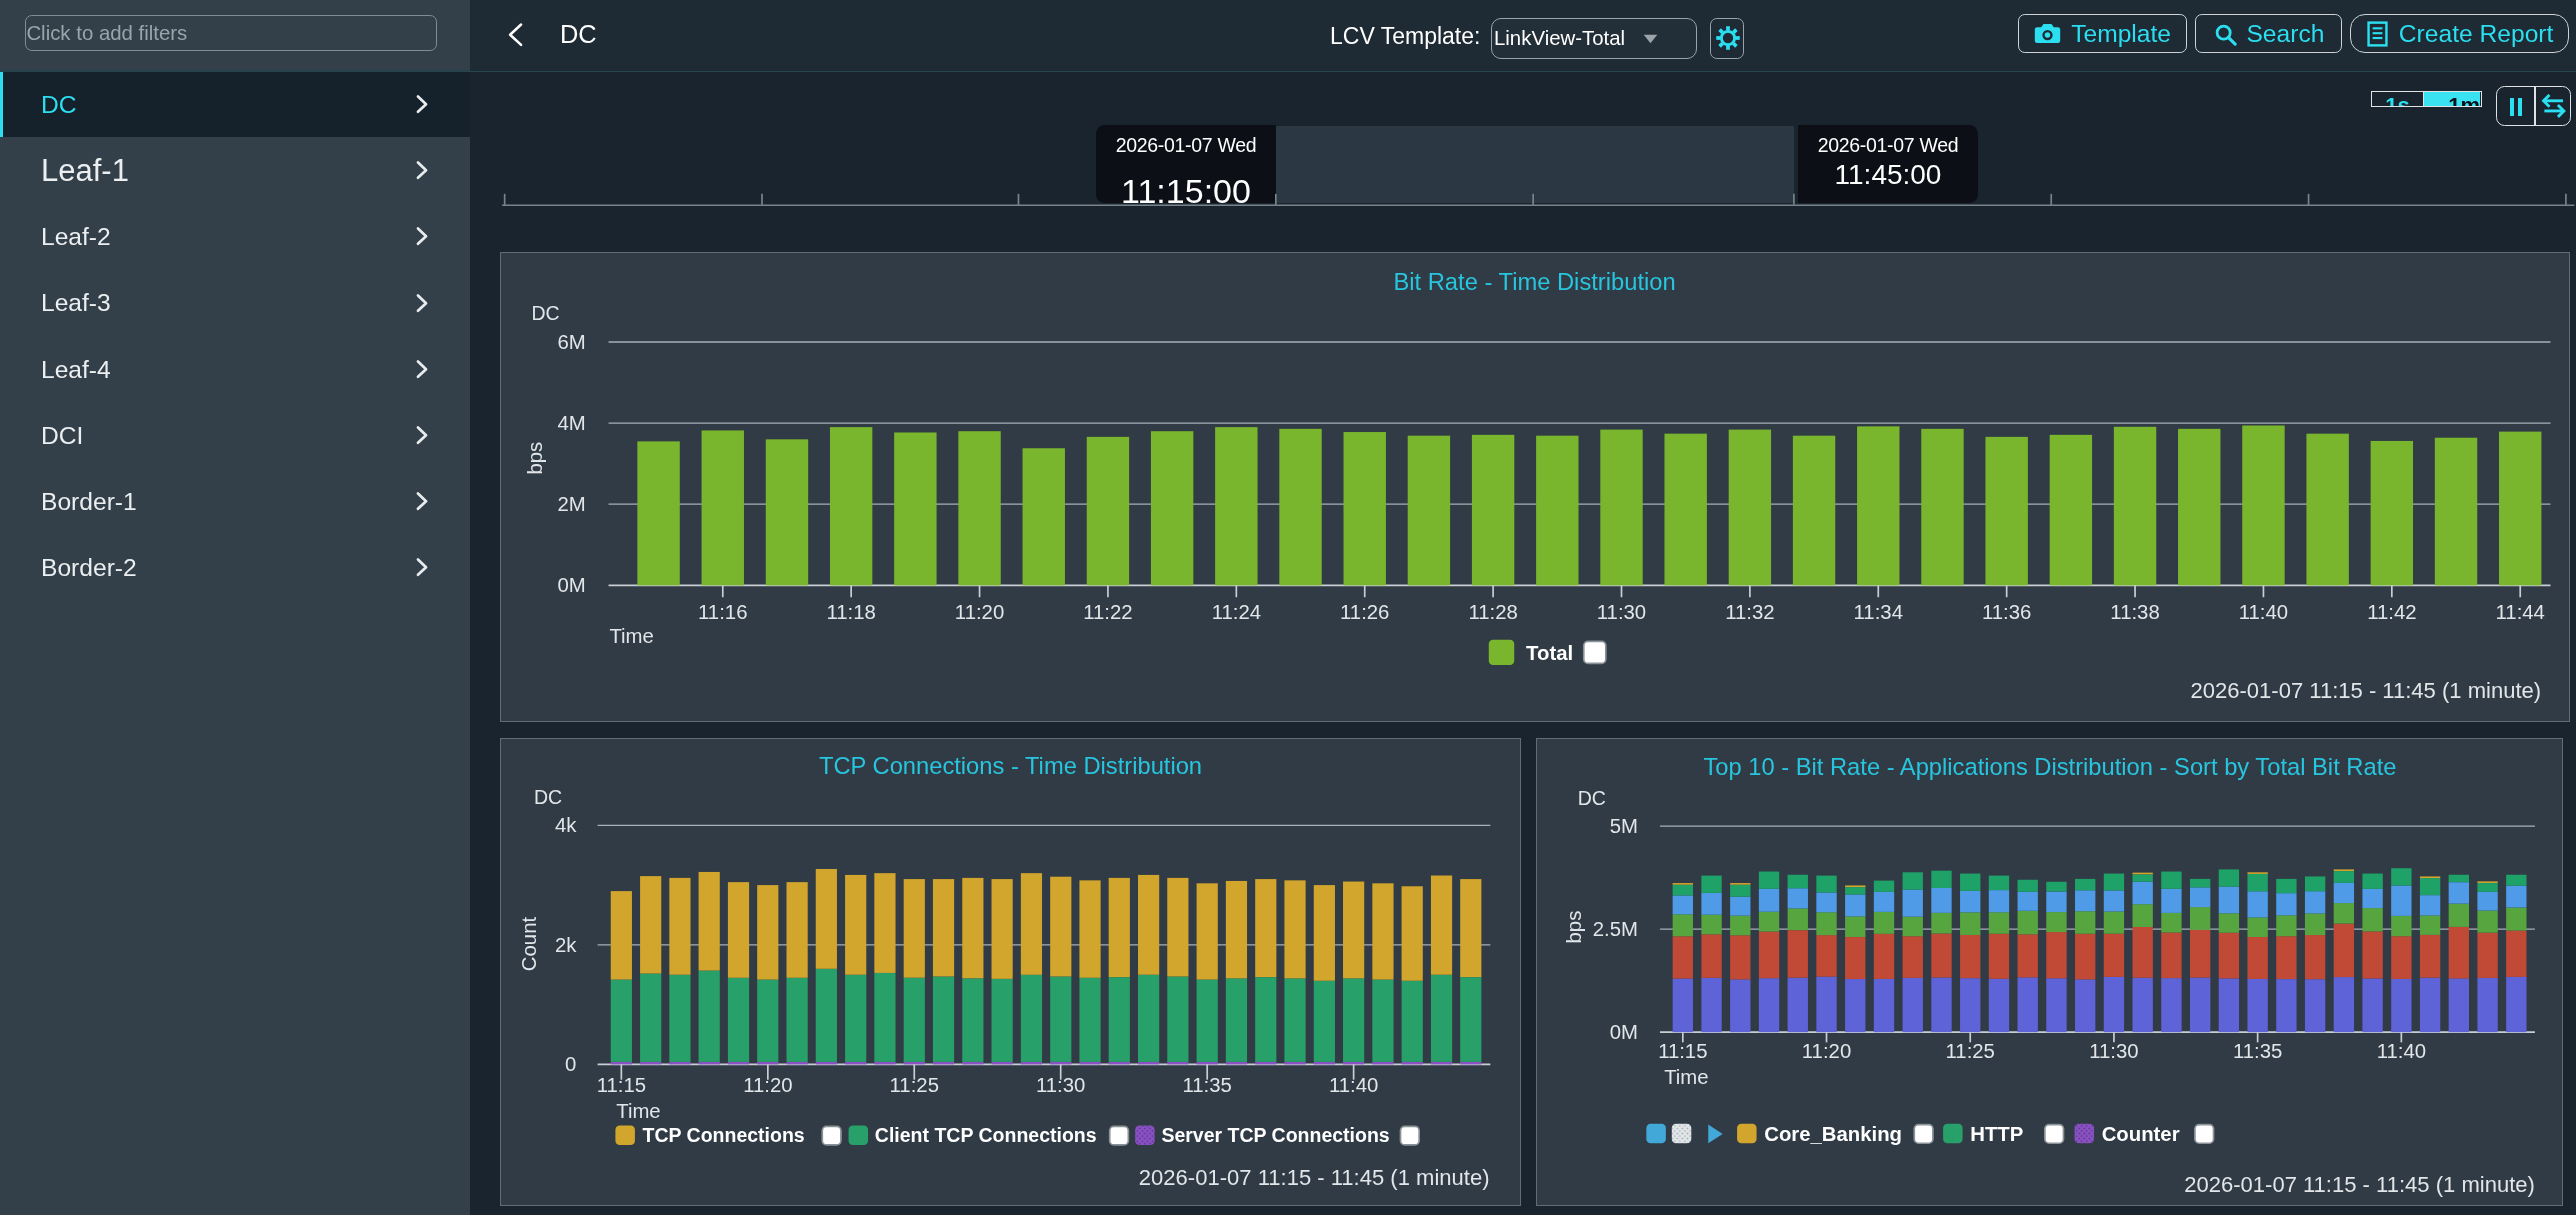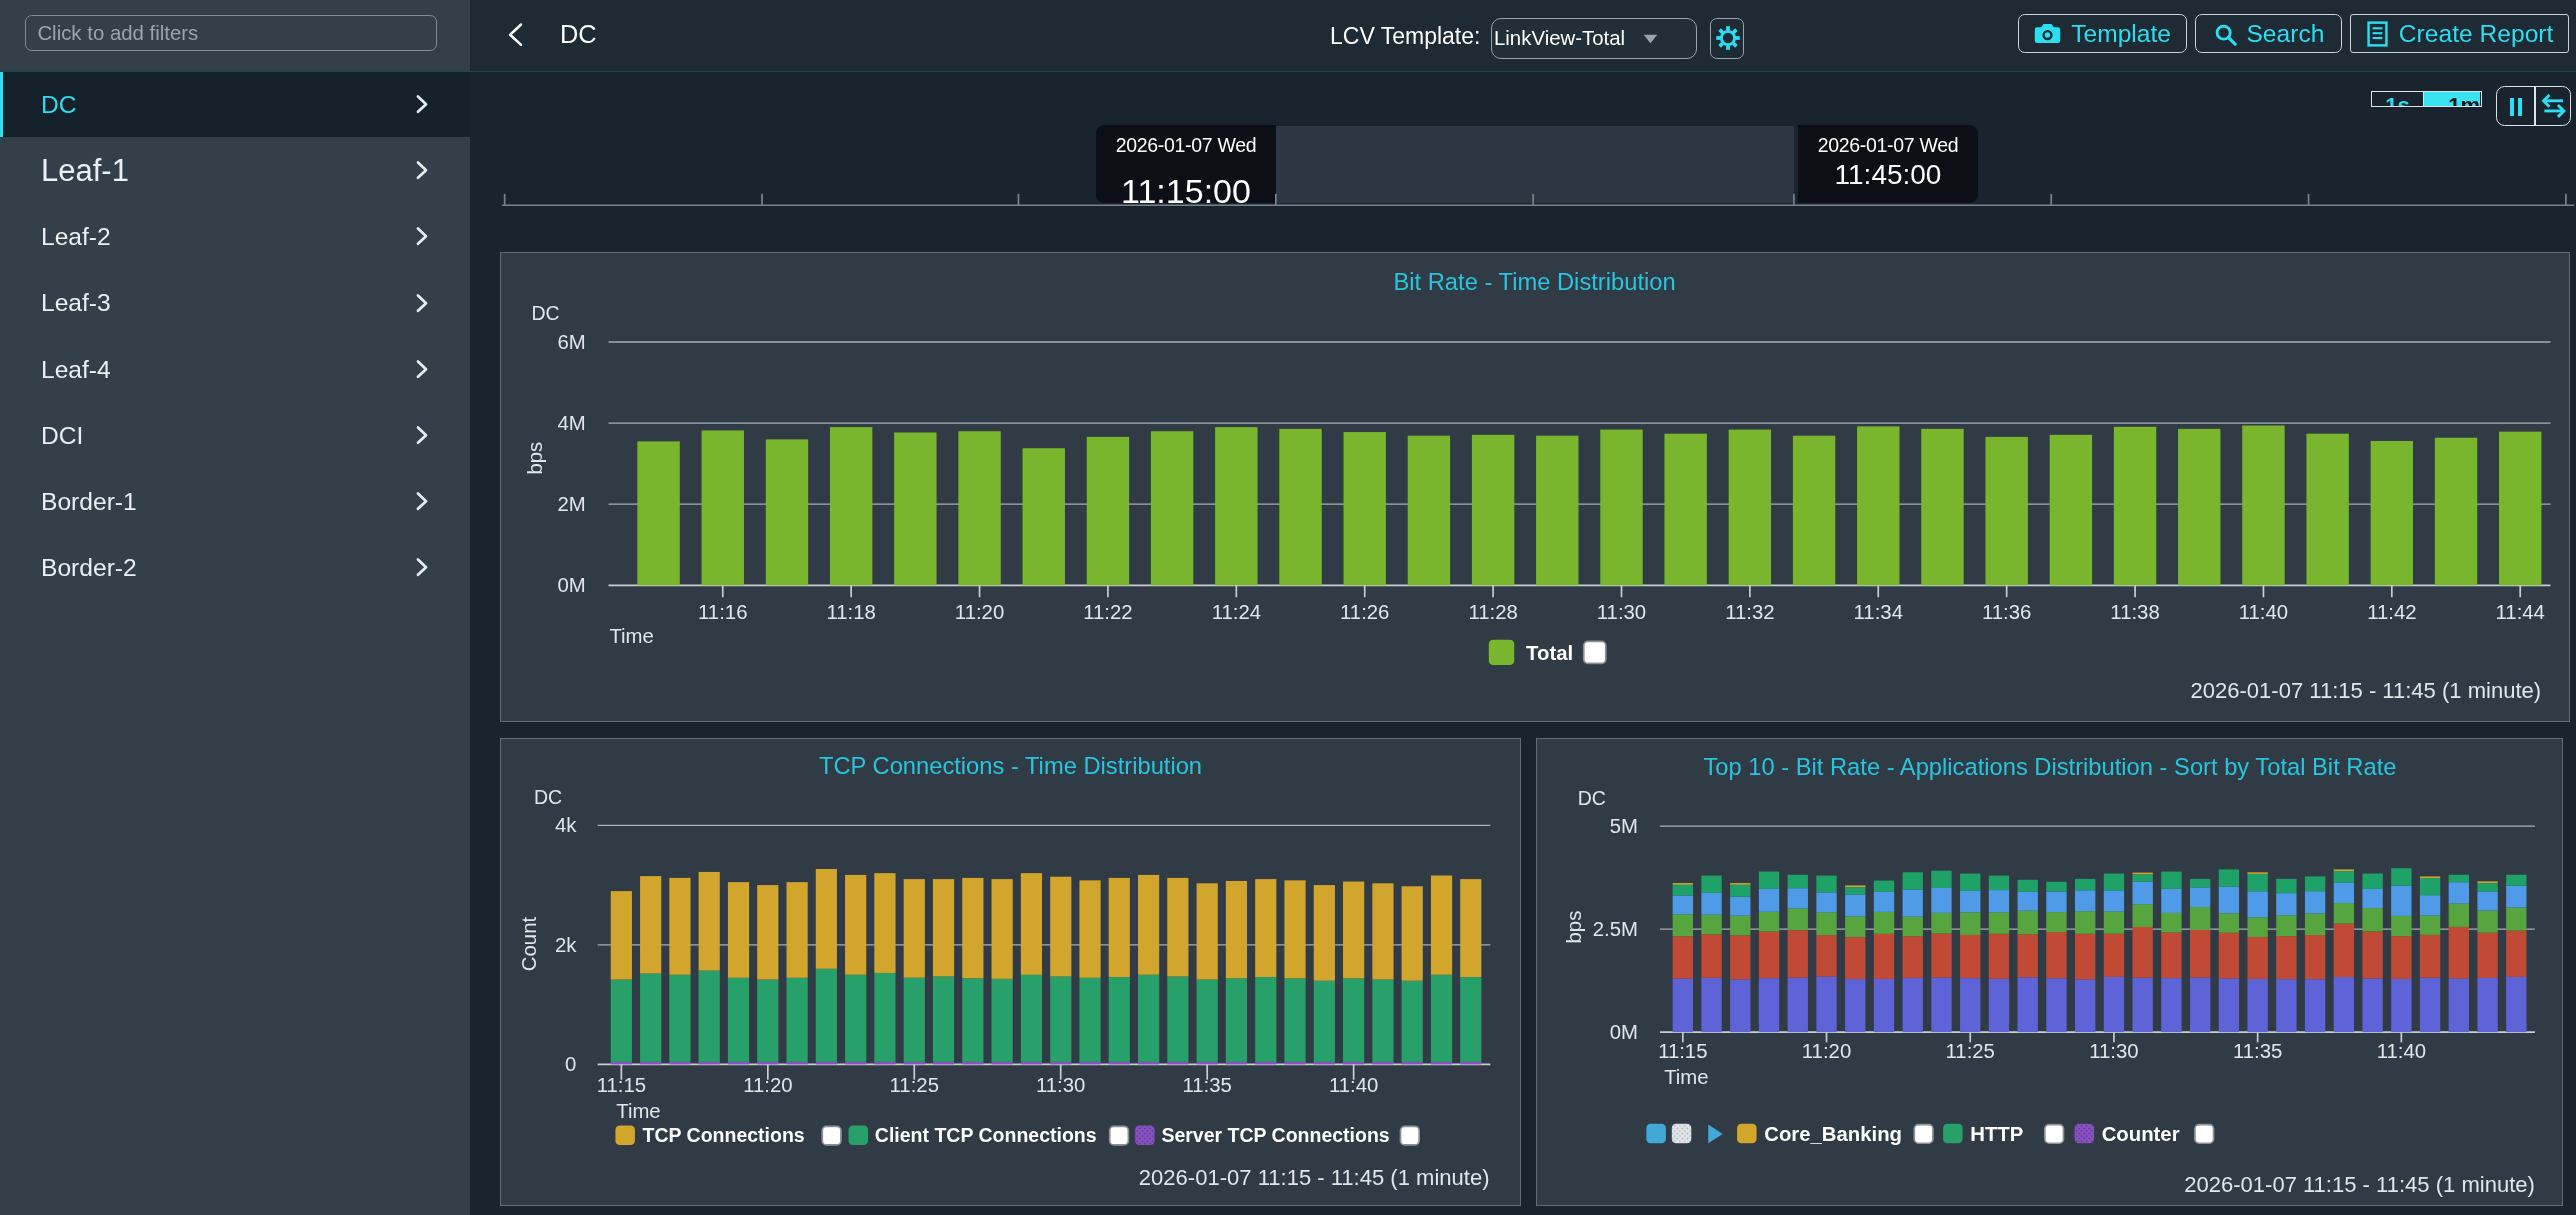--- a/index.html
+++ b/index.html
@@ -1,21 +1,21 @@
 <!DOCTYPE html>
 <html style="font-size:13.6px"><head><meta charset="utf-8"><style>
 html,body{margin:0;padding:0;background:#1a242e;}
 *{box-sizing:border-box;font-family:"Liberation Sans", sans-serif;}
 #app{position:relative;width:2576px;height:1215px;background:#1a242e;overflow:hidden;}
 .abs{position:absolute;}
 .panel{position:absolute;background:#303b46;border:1.7px solid #5f6d77;}
 </style></head><body>
 <div id="app">
 <div class="abs" style="left:0;top:0;width:470px;height:1215px;background:#334049;">
-<div class="abs" style="left:25.4px;top:15.3px;width:412px;height:36px;border:0.8px solid #828c93;border-radius:6.8px;color:#9aa4ac;font-size:20.4px;line-height:34px;padding-left:11px;">Click to add filters</div>
+<div class="abs" style="left:25.4px;top:15.3px;width:412px;height:36px;border:0.8px solid #828c93;border-radius:6.8px;color:#9aa4ac;font-size:20.4px;line-height:34px;">Click to add filters</div>
 <div class="abs" style="left:0;top:70px;width:470px;height:1.7px;background:#26434c;"></div>
 <div class="abs" style="left:0;top:72px;width:470px;height:65px;background:#15212b;border-left:3.4px solid #2bdef0;"></div>
 <div class="abs" style="left:41px;top:72px;width:390px;height:65px;line-height:65px;font-size:24.6px;color:#2bdef0;">DC</div>
 <svg class="abs" style="left:415px;top:94px;" width="13.6" height="20.4" viewBox="0 0 16 24">
         <polyline points="3.5,3 13,12 3.5,21" fill="none" stroke="#e8ecee" stroke-width="3.2" stroke-linecap="round" stroke-linejoin="round"></polyline>
       </svg>
 <div class="abs" style="left:41px;top:138px;width:390px;height:65px;line-height:65px;font-size:31px;color:#eceff1;">Leaf-1</div>
 <svg class="abs" style="left:415px;top:160px;" width="13.6" height="20.4" viewBox="0 0 16 24">
         <polyline points="3.5,3 13,12 3.5,21" fill="none" stroke="#e8ecee" stroke-width="3.2" stroke-linecap="round" stroke-linejoin="round"></polyline>
       </svg>
@@ -74,21 +74,21 @@
       </svg>
       <span>Template</span>
     </div>
 <div class="abs" style="left:2195px;top:14.4px;width:147px;height:39px;border:1.7px solid #cdd3d7;border-radius:6.8px;display:flex;align-items:center;justify-content:center;color:#2bdef0;font-size:24.6px;white-space:nowrap;">
       <svg width="24.6" height="24.6" viewBox="0 0 30 30" style="margin-right:9.3px;flex:none;">
         <circle cx="13" cy="13" r="8" fill="none" stroke="#2bdef0" stroke-width="3.4"></circle>
         <line x1="19" y1="19" x2="27" y2="27" stroke="#2bdef0" stroke-width="3.8" stroke-linecap="round"></line>
       </svg>
       <span>Search</span>
     </div>
-<div class="abs" style="left:2350px;top:14.4px;width:219px;height:39px;border:1.7px solid #cdd3d7;border-radius:3px;display:flex;align-items:center;justify-content:center;color:#2bdef0;font-size:24.6px;white-space:nowrap;">
+<div class="abs" style="left:2350px;top:14.4px;width:219px;height:39px;border:1.7px solid #cdd3d7;border-radius:15px;display:flex;align-items:center;justify-content:center;color:#2bdef0;font-size:24.6px;white-space:nowrap;">
       <svg width="23" height="26" viewBox="0 0 28 32" style="margin-right:10.2px;flex:none;">
         <rect x="3" y="2" width="22" height="28" fill="none" stroke="#2bdef0" stroke-width="3"></rect>
         <line x1="8" y1="9" x2="20" y2="9" stroke="#2bdef0" stroke-width="2.6"></line>
         <line x1="8" y1="15" x2="20" y2="15" stroke="#2bdef0" stroke-width="2.6"></line>
         <line x1="8" y1="21" x2="20" y2="21" stroke="#2bdef0" stroke-width="2.6"></line>
       </svg>
       <span>Create Report</span>
     </div>
 <div class="abs" style="left:2371px;top:91px;width:111px;height:16px;border:1.7px solid #dfe3e5;border-radius:0;overflow:hidden;">
 <div style="position:absolute;left:0;top:0;width:52px;height:28px;color:#2bdef0;font-size:22px;font-weight:bold;text-align:center;line-height:28px;border-right:1.7px solid #dfe3e5;">1s</div>

